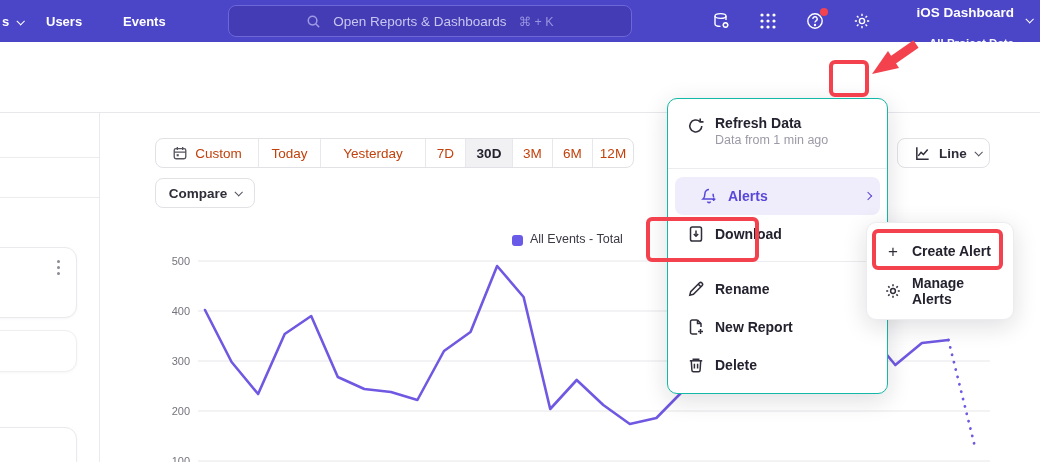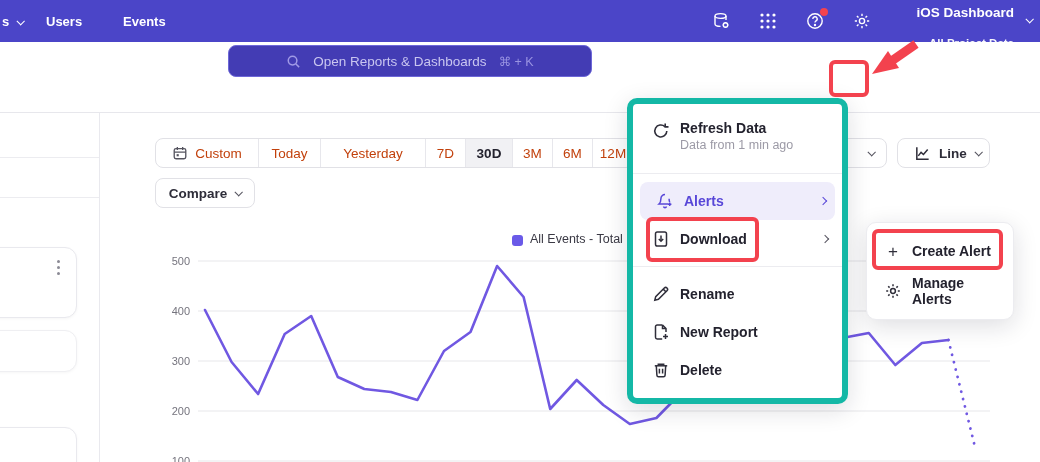--- a/index.html
+++ b/index.html
@@ -5,21 +5,21 @@
   * { margin:0; padding:0; box-sizing:border-box; }
   body { font-family:"Liberation Sans", sans-serif; background:#fff; }
   .stage { position:relative; width:1040px; height:462px; overflow:hidden; background:#fff; }
   .abs { position:absolute; }
 
   
   .topnav { left:0; top:0; width:1040px; height:42px; background:#4b45c8; z-index:5; }
   .navitem { color:#fff; font-size:13px; font-weight:600; top:14px; cursor:pointer; }
   .chev { display:inline-block; width:6px; height:6px; border-right:1.7px solid currentColor; border-bottom:1.7px solid currentColor; transform:rotate(45deg) translateY(-1px); }
   .chev-right { transform:rotate(-45deg); }
-  .searchbar { left:228px; top:5px; width:364px; height:32px; background:#433cb4; border:1px solid #6d67d8; border-radius:8px; display:flex; align-items:center; justify-content:center; gap:12px; color:#c9c6f0; font-size:13.5px; cursor:pointer;margin-top:40px; }
+  .searchbar { left:228px; top:5px; width:404px; height:32px; background:#433cb4; border:1px solid #6d67d8; border-radius:8px; display:flex; align-items:center; justify-content:center; gap:12px; color:#c9c6f0; font-size:13.5px; cursor:pointer; }
   .search-shortcut { color:#9a94e2; font-size:12.5px; }
   .nav-icons { left:710px; top:9px; display:flex; gap:25px; align-items:center; height:24px; }
   .nav-icon { width:22px; height:22px; position:relative; color:#fff; cursor:pointer; display:flex; align-items:center; justify-content:center; }
   .help-badge { position:absolute; right:-2px; top:-2px; width:8px; height:8px; border-radius:50%; background:#f4434e; }
   .project { right:26px; top:5px; text-align:right; color:#fff; cursor:pointer; }
   .project-title { font-size:13.5px; font-weight:700; }
   .project-sub { font-size:11.5px; font-weight:600; opacity:.95; margin-top:17px; }
   .project-chev { right:8px; top:17px; color:#fff; }
 
   
@@ -52,31 +52,31 @@
   .collapsed-dd { left:795px; top:138px; width:92px; justify-content:flex-end; padding-right:12px; z-index:2; }
   .line-btn { left:897px; top:138px; width:93px;padding-left:8px; }
 
   
   #chart-svg { left:0; top:0; width:1040px; height:462px; z-index:1; }
   .legend { left:512px; top:232px; display:flex; align-items:flex-end; gap:7px; z-index:1; }
   .legend-swatch { width:11px; height:11px; border-radius:3px; }
   .legend-label { font-size:12.5px; color:#3a3944; }
 
   
-  .menu { left:627px; top:98px; width:221px; background:#fff; border-radius:10px; border:6px solid #14b8a6; box-shadow:0 6px 24px rgba(20,20,40,.14); z-index:10; padding:9px 0; }
+  .menu { left:667px; top:98px; width:221px; background:#fff; border-radius:10px; border:1px solid #14b8a6; box-shadow:0 6px 24px rgba(20,20,40,.14); z-index:10; padding:9px 0; }
   .mi { display:flex; align-items:center; padding:0 14px 0 19px; height:38px; cursor:pointer; color:#23222e; }
   .mi-ic { width:18px; height:18px; margin-right:10px; flex:none; display:flex; align-items:center; justify-content:center; color:#2f2e3a; }
   .mi-label { font-size:14px; font-weight:600; }
   .mi-sub { font-size:12.5px; color:#9c9aa6; margin-top:2px; }
   .mi-refresh { height:52px; align-items:flex-start; padding-top:7px; }
   .mi-refresh .mi-ic { margin-top:2px; }
   .mi-right { margin-left:auto; color:#8e8c98; font-size:13px; }
   .mi-chevron { margin-left:auto; color:#55535f; }
   .menu hr { border:none; border-top:1px solid #ececf0; margin:8px 0; }
-  .mi-alerts { background:#efedfb; border-radius:8px; margin:0 7px; padding:0 9px 0 16px; color:#5847d8; }
+  .mi-alerts { background:#efedfb; border-radius:8px; margin:0 7px; padding:0 9px 0 25px; color:#5847d8; }
   .mi-alerts .mi-ic { color:#5847d8; }
   .mi-alerts .mi-chevron { color:#5847d8; }
 
   
   .submenu { left:866px; top:222px; width:148px; background:#fff; border-radius:10px; border:1px solid #ececf0; box-shadow:0 6px 24px rgba(20,20,40,.14); z-index:11; padding:8px 0; }
   .smi { display:flex; align-items:center; gap:10px; height:40px; padding:0 14px 0 17px; font-size:14px; font-weight:600; color:#23222e; cursor:pointer; }
   .smi .mi-ic { margin-right:0; }
   .plus-glyph { font-size:17px; font-weight:500; line-height:1; color:#2f2e3a; }
 
   

